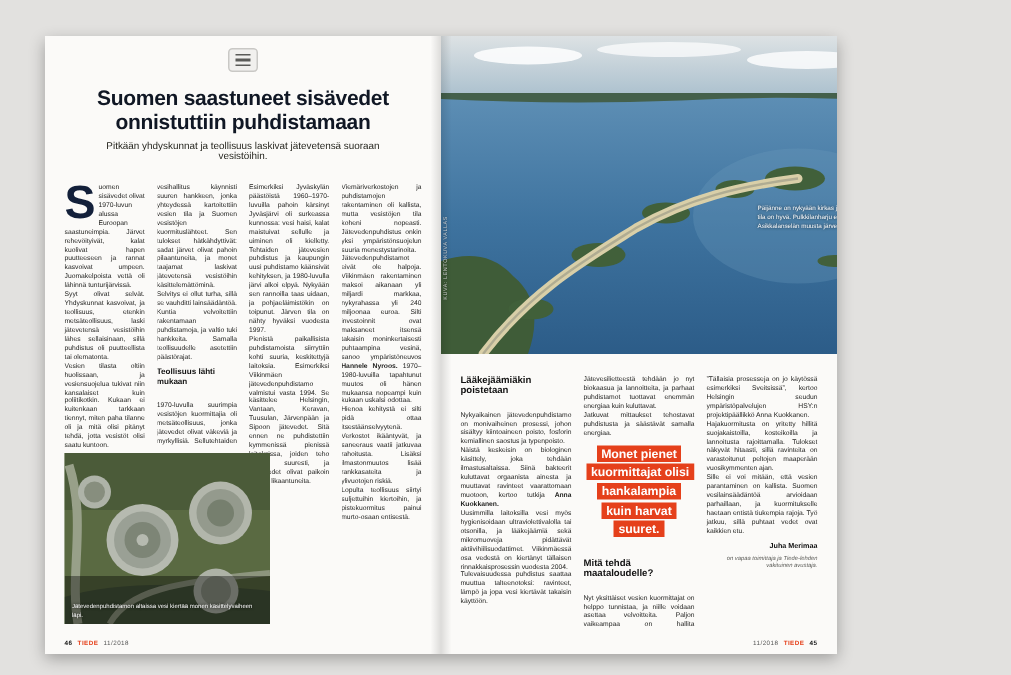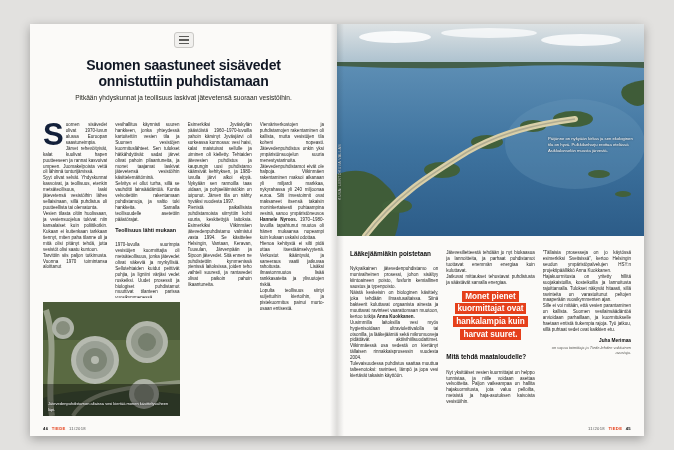--- a/index.html
+++ b/index.html
@@ -4,21 +4,21 @@
 <style>
   html,body{margin:0;padding:0;}
   body{
     width:674px;height:450px;overflow:hidden;
     background:#e2e1df;
     font-family:"Liberation Sans", sans-serif;
     -webkit-font-smoothing:antialiased;
   }
   .canvas{position:relative;width:674px;height:450px;}
   .spread{
-    position:absolute;left:30px;top:24px;width:614px;height:412px;
+    position:absolute;left:30px;top:24px;width:528px;height:412px;
     display:flex;box-shadow:0 3px 10px rgba(0,0,0,.3);
   }
   .page{position:relative;width:307px;height:412px;background:#fbfaf8;overflow:hidden;}
   .spine{
     position:absolute;left:50%;top:0;width:14px;height:100%;margin-left:-7px;
     background:linear-gradient(90deg,rgba(0,0,0,0) 0%,rgba(0,0,0,.12) 50%,rgba(0,0,0,0) 100%);
     pointer-events:none;z-index:5;
   }
 
   
@@ -230,21 +230,21 @@
           <span class="rp-head">Lääkejäämiäkin poistetaan</span>
           <span>Nykyaikainen jätevedenpuhdistamo on monivaiheinen prosessi, johon sisältyy kiintoaineen poisto, fosforin kemiallinen saostus ja typenpoisto.
 Näistä keskeisin on biologinen käsittely, joka tehdään ilmastusaltaissa. Siinä bakteerit kuluttavat orgaanista ainesta ja muuttavat ravinteet vaarattomaan muotoon, kertoo tutkija </span><span class="b-name">Anna Kuokkanen.</span><span>
 Uusimmilla laitoksilla vesi myös hygienisoidaan ultraviolettivalolla tai otsonilla, ja lääkejäämiä sekä mikromuoveja pidättävät aktiivihiilisuodattimet. Viikinmäessä osa vedestä on kiertänyt tällaisen rinnakkaisprosessin vuodesta 2004.
 Tulevaisuudessa puhdistus saattaa muuttua talteenotoksi: ravinteet, lämpö ja jopa vesi kiertävät takaisin käyttöön.</span>
         </div>
         <div class="col">
           <span>Jätevesilietteestä tehdään jo nyt biokaasua ja lannoitteita, ja parhaat puhdistamot tuottavat enemmän energiaa kuin kuluttavat.
 Jatkuvat mittaukset tehostavat puhdistusta ja säästävät samalla energiaa.</span>
           <div class="pullquote">
-            <span>Monet pienet kuormittajat ovat hankalampia kuin harvat suuret.</span>
+            <span>Monet pienet kuormittajat olisi hankalampia kuin harvat suuret.</span>
           </div>
           <span class="rp-head">Mitä tehdä maataloudelle?</span>
           <span>Nyt yksittäiset vesien kuormittajat on helppo tunnistaa, ja niille voidaan asettaa velvoitteita. Paljon vaikeampaa on hallita hajakuormitusta, jota valuu pelloilta, metsistä ja haja-asutuksen kaivoista vesistöihin.</span>
         </div>
         <div class="col">
           <span>”Tällaisia prosesseja on jo käytössä esimerkiksi Sveitsissä”, kertoo Helsingin seudun ympäristöpalvelujen HSY:n projektipäällikkö Anna Kuokkanen.
 Hajakuormitusta on yritetty hillitä suojakaistoilla, kosteikoilla ja lannoitusta rajoittamalla. Tulokset näkyvät hitaasti, sillä ravinteita on varastoitunut peltojen maaperään vuosikymmenten ajan.
 Sille ei voi mitään, että vesien parantaminen on kallista. Suomen vesilainsäädäntöä arvioidaan parhaillaan, ja kuormitukselle haetaan entistä tiukempia rajoja. Työ jatkuu, sillä puhtaat vedet ovat kaikkien etu.</span>
           <div class="byline">
             <span class="name">Juha Merimaa</span>

